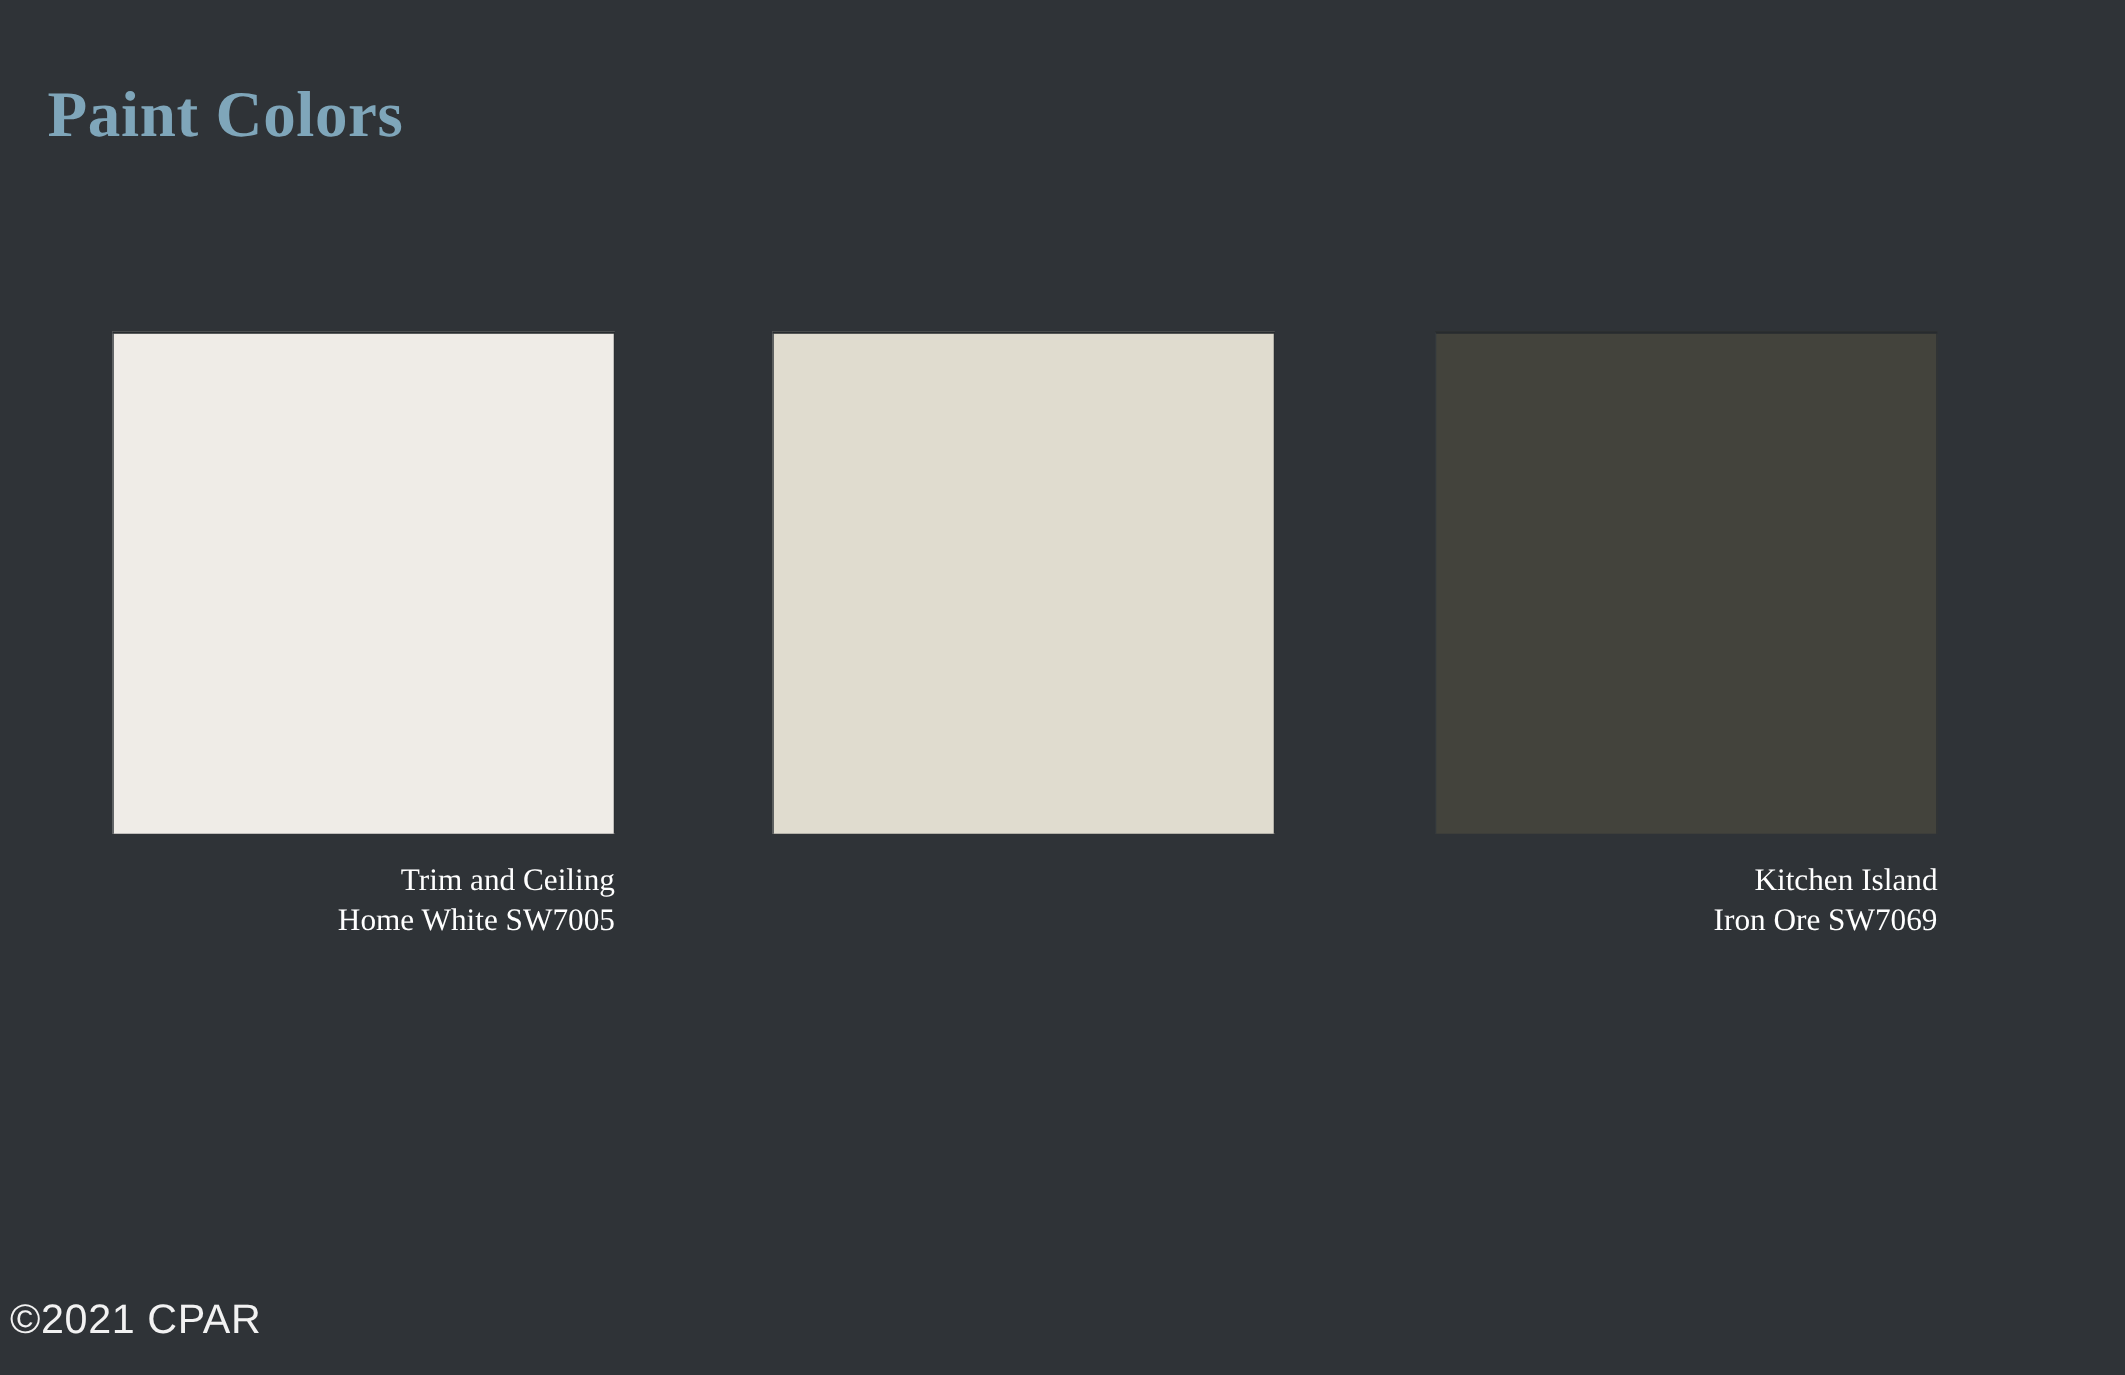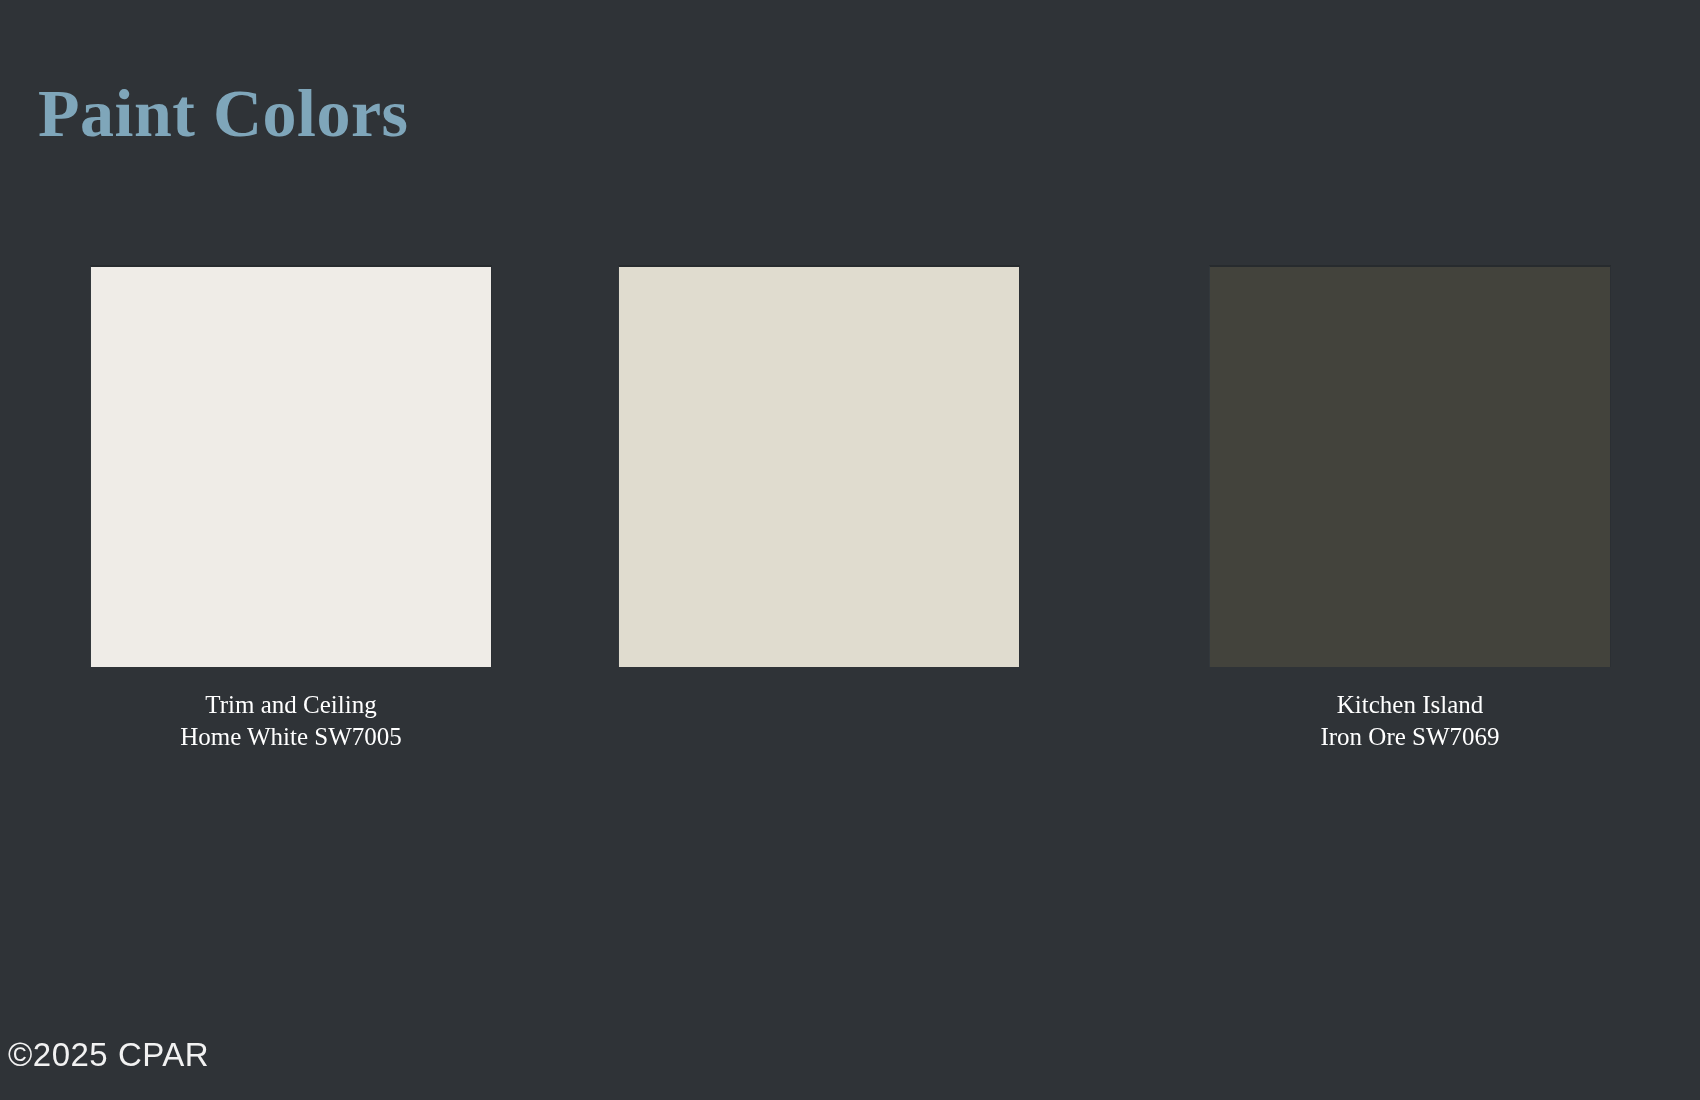--- a/index.html
+++ b/index.html
@@ -24,21 +24,21 @@
     height: 1100px;
     background: #2f3337;
   }
 
   
   .slide-title {
     position: absolute;
     left: 38px;
     top: 28px;
     font-family: "Liberation Serif", "DejaVu Serif", serif;
-    font-size: 68px;
+    font-size: 52px;
     line-height: 1.15;
     letter-spacing: 0.5px;
     color: #7fa6ba;
     white-space: nowrap;
   }
 
   
   .swatch-row {
     position: absolute;
     left: 0;
@@ -49,34 +49,34 @@
 
   .swatch-card {
     position: absolute;
     top: 0;
     width: 402px;
     display: block;
   }
 
   .swatch-card.card-0 { left: 90px; }
   .swatch-card.card-1 { left: 618px; }
-  .swatch-card.card-2 { left: 1209px; }
+  .swatch-card.card-2 { left: 1148px; }
 
   .swatch-chip {
     width: 402px;
     height: 402px;
     border-top: 2px solid #272b2e;
     border-left: 1px solid #33383c;
     border-right: 1px solid #2b2f33;
     box-sizing: border-box;
   }
 
   .swatch-caption {
     margin-top: 22px;
-    text-align: center;
+    text-align: right;
     color: #ffffff;
     font-family: "Liberation Serif", "DejaVu Serif", serif;
     font-size: 25px;
     line-height: 1.27;
   }
 
   .swatch-usage,
   .swatch-name {
     display: block;
     white-space: nowrap;
@@ -118,15 +118,15 @@
     <div class="swatch-card card-2">
       <div class="swatch-chip" style="background: rgb(67, 67, 60);"></div>
       <div class="swatch-caption">
         <span class="swatch-usage">Kitchen Island</span>
         <span class="swatch-name">Iron Ore SW7069</span>
       </div>
     </div>
 
   </div>
 
-  <div class="footer-copyright">©2025 CPAR</div>
+  <div class="footer-copyright">©2021 CPAR</div>
 
 </div>
 
 </body></html>

